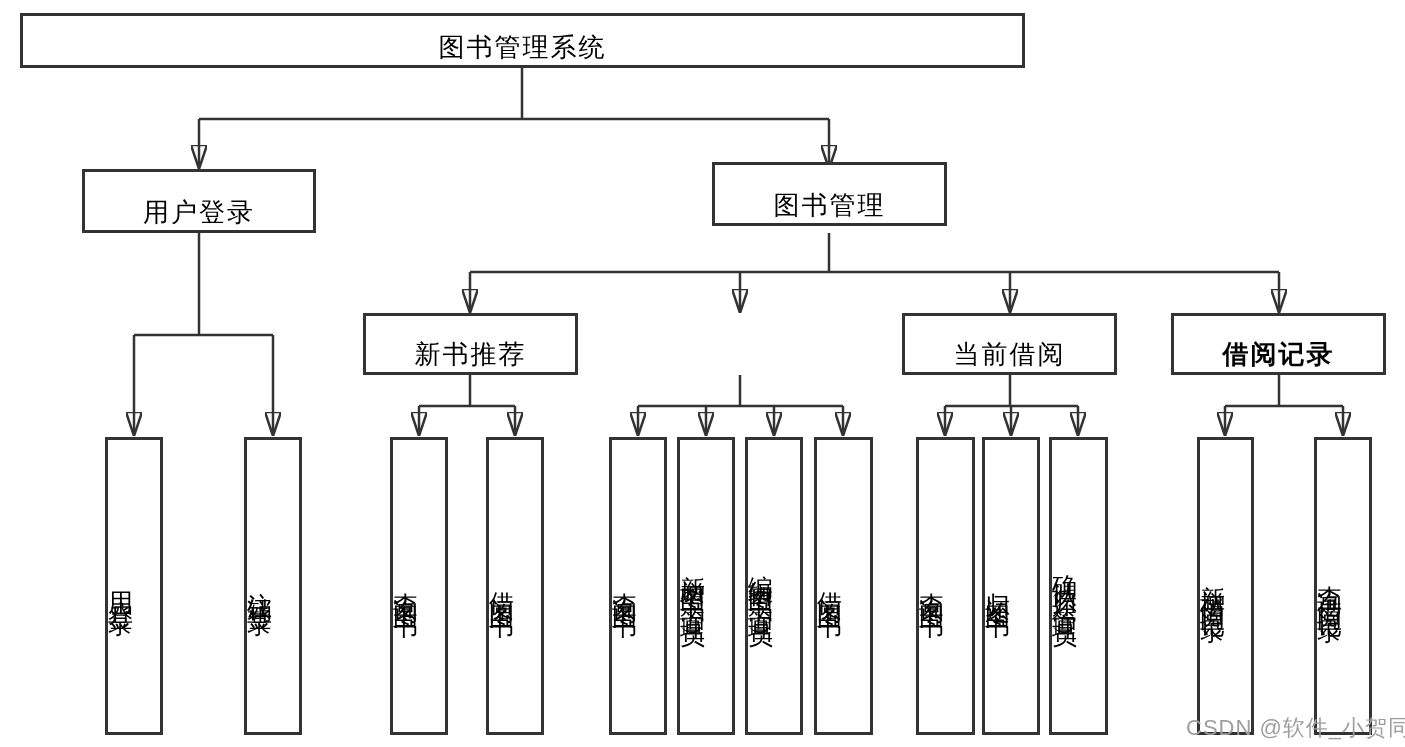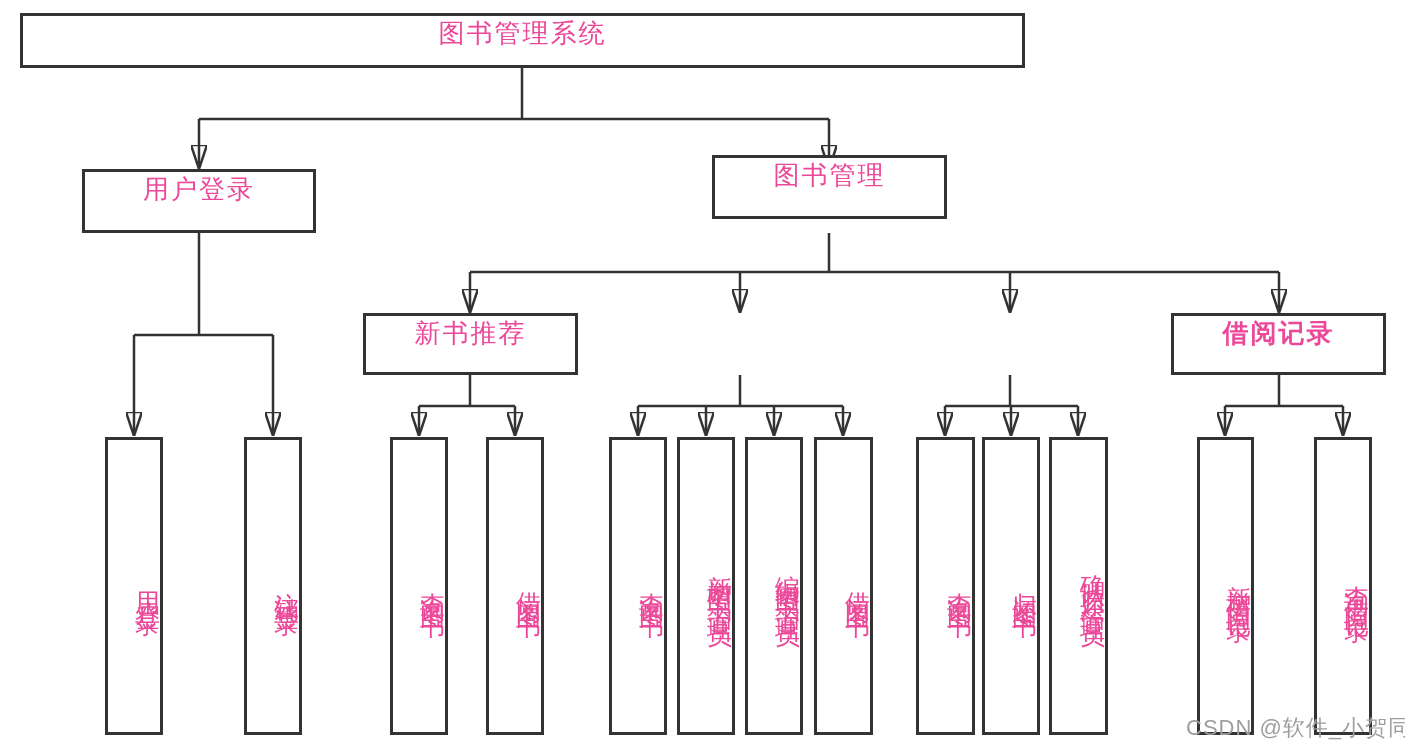--- a/index.html
+++ b/index.html
@@ -12,23 +12,23 @@
     font-family: "Liberation Sans", "DejaVu Sans", sans-serif;
   }
   .wires { position: absolute; left: 0; top: 0; z-index: 1; }
   .wires path { stroke: #333333; stroke-width: 2.5; fill: none; }
   .node {
     position: absolute;
     box-sizing: border-box;
     background: #ffffff;
     border: 3px solid #333333;
     display: flex;
-    align-items: flex-start;
+    align-items: flex-end;
     justify-content: center;
-    color: #ec4899;
+    color: #000000;
     z-index: 2;
   }
   .h { font-size: 26px; letter-spacing: 2px; white-space: nowrap; }
   .v {
     writing-mode: vertical-rl;
     text-orientation: mixed;
     font-size: 25px;
     letter-spacing: 7px;
     line-height: 1;
   }
@@ -86,26 +86,29 @@
     <path d="M1343,406 V434" marker-end="url(#arrow)"></path>
   </svg>
 
   <div class="node h" style="left:20px; top:13px; width:1005px; height:55px;">
     <span>图书管理系统</span>
   </div>
 
   <div class="node h" style="left:82px; top:169px; width:234px; height:64px;">
     <span>用户登录</span>
   </div>
-  <div class="node h" style="left:712px; top:155px; width:235px; height:64px;">
+  <div class="node h" style="left:712px; top:162px; width:235px; height:64px;">
     <span>图书管理</span>
   </div>
 
   <div class="node h" style="left:363px; top:313px; width:215px; height:62px;">
     <span>新书推荐</span>
+  </div>
+  <div class="node h" style="left:902px; top:313px; width:215px; height:62px;">
+    <span>当前借阅</span>
   </div>
   <div class="node h" style="left:1171px; top:313px; width:215px; height:62px;font-weight:bold;">
     <span>借阅记录</span>
   </div>
 
   <div class="node v" style="left:105px; top:437px; width:58px; height:298px;">
     <span>用户登录</span>
   </div>
   <div class="node v" style="left:244px; top:437px; width:58px; height:298px;">
     <span>注销登录</span>

